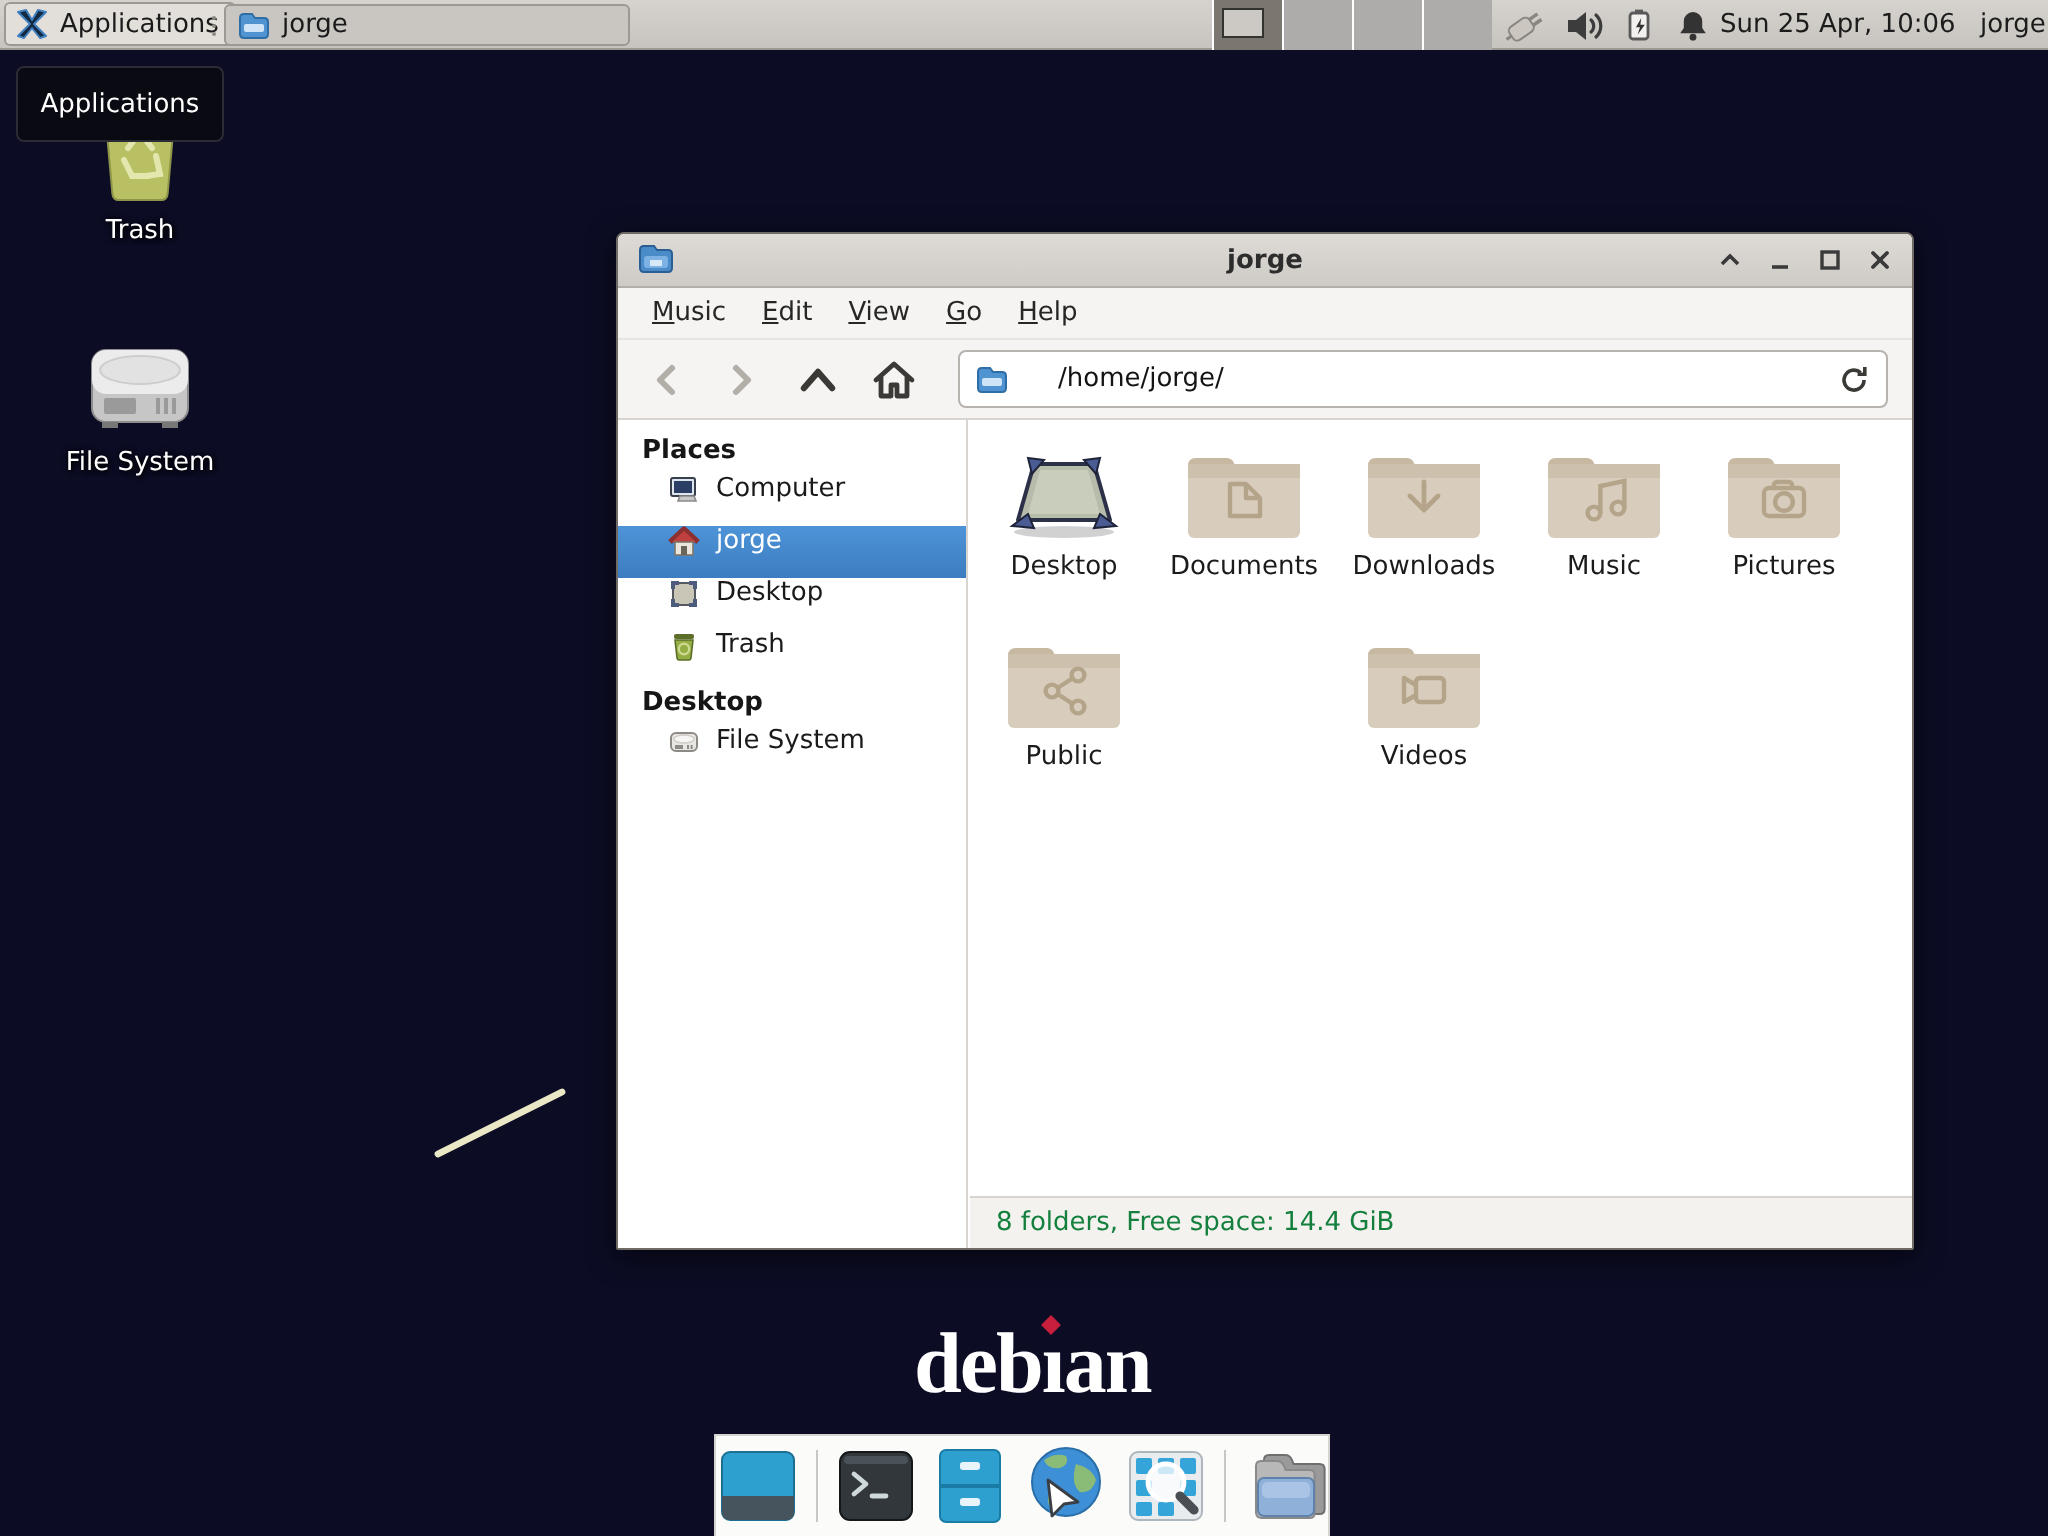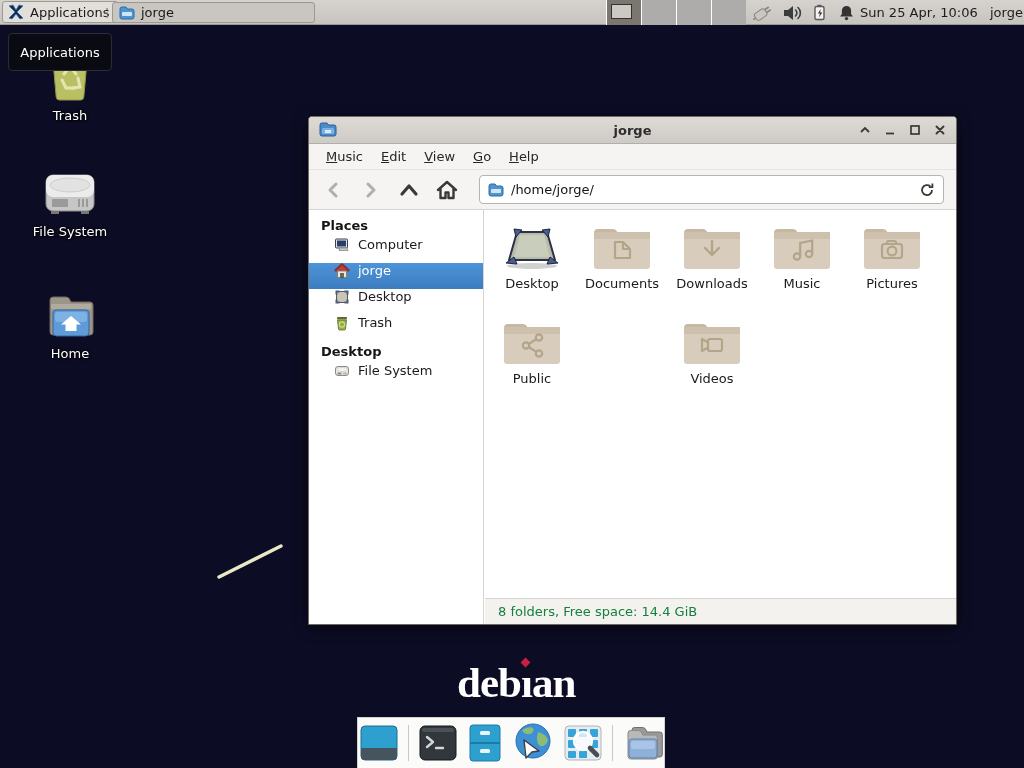--- a/index.html
+++ b/index.html
@@ -59,21 +59,21 @@
   .win-btns { margin-left:auto; display:flex; gap:13px; align-items:center; z-index:1; }
   .win-btns svg { display:block; }
   .menubar { height:26px; background:#f5f4f2; display:flex; align-items:center; padding-left:8px;
              border-bottom:1px solid #e6e4e0; }
   .menu-item { display:inline-block; padding:4px 9px; color:#262626; }
   .menu-item::first-letter { text-decoration:underline; }
   .toolbar { height:40px; background:#f5f4f2; border-bottom:1px solid #d8d5d0; display:flex;
              align-items:center; padding:0 12px; gap:14px; }
   .tool-ico { width:24px; height:24px; display:flex; align-items:center; justify-content:center; }
   .pathbar { flex:1; height:29px; margin-left:6px; background:#fff; border:1px solid #b7b3ae;
-             border-radius:4px; display:flex; align-items:center; gap:7px; padding:0 8px; color:#141414; }
+             border-radius:4px; display:flex; align-items:center; gap:25px; padding:0 8px; color:#141414; }
   .pathbar .reload { margin-left:auto; display:flex; }
   .win-body { position:relative; height:414px; }
   .sidebar { position:absolute; left:0; top:0; bottom:0; width:175px; background:#fff;
              border-right:1px solid #d8d5d0; padding-top:5px; }
   .side-header { height:22px; line-height:22px; padding-left:12px; font-weight:bold; color:#161616; }
   .side-item { height:26px; display:flex; align-items:flex-start; gap:8px; padding-left:25px; color:#1a1a1a; }
   .side-item.selected { background:linear-gradient(#4e94d8,#3c7cc0); color:#fff; }
   .files { position:absolute; left:176px; top:0; right:0; bottom:26px; background:#fff; }
   .cell { position:absolute; width:90px; height:92px; display:flex; flex-direction:column;
           align-items:center; padding-top:3px; gap:5px; }
@@ -172,30 +172,20 @@
       <rect x="9" y="29" width="16" height="8" rx="1" fill="#9a9a9a"></rect>
       <g stroke="#9a9a9a" stroke-width="2">
         <path d="M36,29 v8 M40,29 v8 M44,29 v8"></path>
       </g>
       <rect x="8" y="41" width="8" height="3" fill="#777"></rect>
       <rect x="38" y="41" width="8" height="3" fill="#777"></rect>
     </svg>
     <span class="dlabel">File System</span>
   </div>
 
-  <div class="desk-icon" style="left:22px; top:292px;">
-    <svg width="56" height="48" viewBox="0 0 56 48">
-      <path d="M8,8 q0,-3 3,-3 h13 q3,0 4,3 l1,2 h19 q3,0 3,3 v27 q0,3 -3,3 H11 q-3,0 -3,-3 Z" fill="#9b958a" stroke="#6e685e"></path>
-      <rect x="9" y="12" width="40" height="5" fill="#b0aa9f"></rect>
-      <rect x="11" y="18" width="36" height="26" rx="3.5" fill="#5f9bd8" stroke="#31659c"></rect>
-      <rect x="13" y="20" width="32" height="10" rx="3" fill="#7fb2e4"></rect>
-      <path d="M29,24 l-10,8.5 h4.5 v6.5 h11 v-6.5 H39 Z" fill="#fff"></path>
-    </svg>
-    <span class="dlabel">Home</span>
-  </div>
 
   <svg class="artifact" width="84" height="48" viewBox="0 0 84 48">
     <line x1="9" y1="39" x2="71" y2="8" stroke="#ebe8c6" stroke-width="3.4" stroke-linecap="round"></line>
   </svg>
 
   <div class="debian">
     <span>deb</span><span class="iwrap"><span>ı</span><span class="idot"></span></span><span>an</span>
   </div>
 
   <div class="window">

